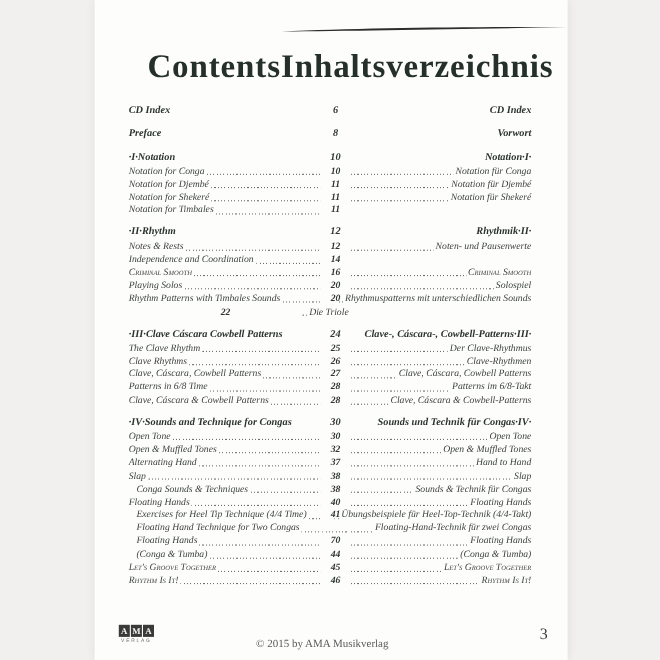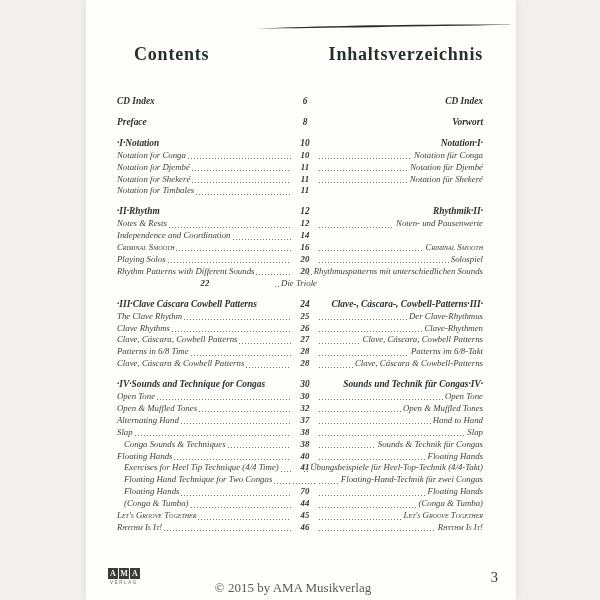--- a/index.html
+++ b/index.html
@@ -9,21 +9,21 @@
     font-family:"Liberation Serif","DejaVu Serif",serif;
   }
   .sheet{
     position:absolute;left:86px;top:0;width:430px;height:600px;
     background:#fdfdfc;box-shadow:0 0 9px rgba(0,0,0,.08);
   }
   .swoosh{position:absolute;left:168px;top:21px;width:264px;height:11px;}
   .titles{
     position:absolute;left:117px;top:44px;width:366px;box-sizing:border-box;
     display:flex;justify-content:space-between;padding-left:17px;
-    font-weight:bold;font-size:18px;letter-spacing:.8px;color:#243029;
+    font-weight:bold;font-size:30px;letter-spacing:.8px;color:#243029;
   }
   .toc{position:absolute;left:117px;top:96px;width:366px;color:#3b413d;}
   .section{margin-bottom:9px;}
   .row{
     display:grid;grid-template-columns:176px 24px 1fr;
     line-height:11.9px;font-size:8.8px;font-style:italic;
   }
   .row.hdr{font-weight:bold;font-size:9.4px;color:#2b332d;}
   .lcell{display:flex;min-width:0;}
   .rcell{display:flex;justify-content:flex-end;min-width:0;}
@@ -39,21 +39,21 @@
   }
   .mid-ldr .ldr{margin-left:0;margin-right:0;}
   .logo{position:absolute;left:107px;top:568px;width:34px;}
   .logo-blocks{display:flex;gap:1px;justify-content:center;}
   .logo-block{
     width:10px;height:11px;background:#3a3a38;color:#f4f4f1;
     font-size:8px;line-height:11.5px;text-align:center;font-weight:bold;
     font-family:"Liberation Serif","DejaVu Serif",serif;
   }
   .logo-sub{font-size:4.5px;letter-spacing:1.6px;text-align:center;color:#6b6b68;margin-top:1px;font-family:"Liberation Sans",sans-serif;}
-  .copyright{position:absolute;left:117px;top:580px;width:352px;text-align:center;font-size:13px;color:#5a5a57;}
+  .copyright{position:absolute;left:117px;top:580px;width:352px;text-align:center;font-size:10px;color:#5a5a57;}
   .pageno{position:absolute;left:474px;top:569px;width:24px;text-align:right;font-size:14.5px;color:#353936;}
 </style>
 </head>
 <body>
 
 <div class="sheet">
   <svg class="swoosh" viewBox="0 0 264 11" preserveAspectRatio="none">
     <path d="M2,7.6 C70,4.6 170,3.0 262,3.6 C170,5.4 70,7.0 2,7.6 Z" fill="#2d2d2b"></path>
   </svg>
 </div>
@@ -182,21 +182,21 @@
           <span class="ldr"></span>
         </span>
         <span class="pg">20</span>
         <span class="rcell">
           <span class="ldr"></span>
           <span class="de">Solospiel</span>
         </span>
       </div>
       <div class="row">
         <span class="lcell">
-          <span class="en">Rhythm Patterns with Different Sounds</span>
+          <span class="en">Rhythm Patterns with Timbales Sounds</span>
           <span class="ldr"></span>
         </span>
         <span class="pg">20</span>
         <span class="rcell">
           <span class="ldr"></span>
           <span class="de">Rhythmuspatterns mit unterschiedlichen Sounds</span>
         </span>
       </div>
       <div class="row">
         <span class="pg">22</span>

